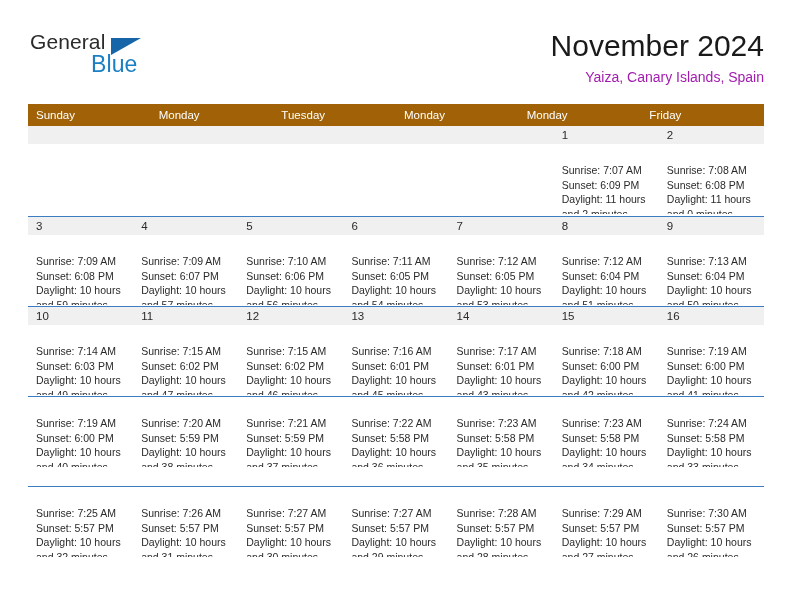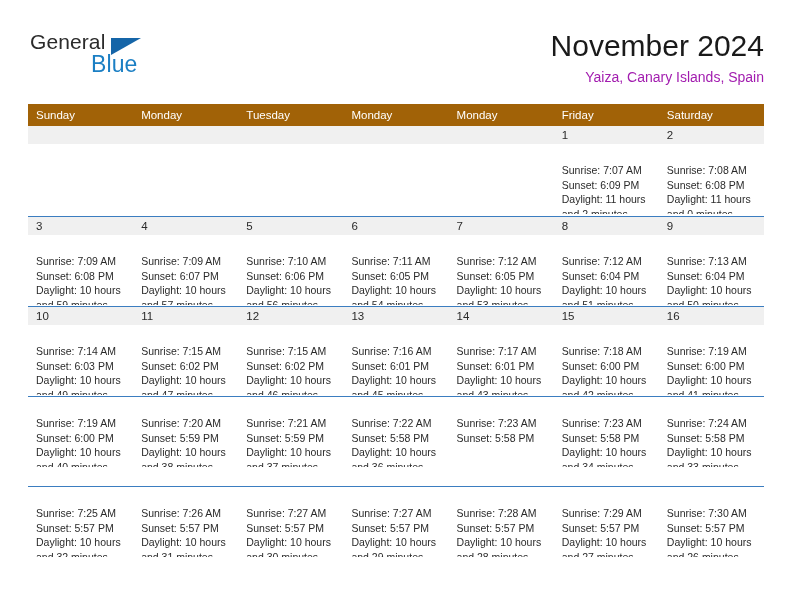--- a/index.html
+++ b/index.html
@@ -182,21 +182,20 @@
 
   <div class="calendar">
 
     <div class="weekday-row">
       <div class="weekday-cell">Sunday</div>
       <div class="weekday-cell">Monday</div>
       <div class="weekday-cell">Tuesday</div>
       <div class="weekday-cell">Monday</div>
       <div class="weekday-cell">Monday</div>
       <div class="weekday-cell">Friday</div>
-      <div class="weekday-cell">Saturday</div>
     </div>
 
     <div id="weeks-container">
         <div class="week-row first">
           <div class="day-strip">
             <div class="day-strip-cell"></div>
             <div class="day-strip-cell"></div>
             <div class="day-strip-cell"></div>
             <div class="day-strip-cell"></div>
             <div class="day-strip-cell"></div>
@@ -335,20 +334,21 @@
               <div class="day-line wrap">Daylight: 10 hours and 37 minutes.</div>
             </div>
             <div class="day-body-cell">
               <div class="day-line">Sunrise: 7:22 AM</div>
               <div class="day-line">Sunset: 5:58 PM</div>
               <div class="day-line wrap">Daylight: 10 hours and 36 minutes.</div>
             </div>
             <div class="day-body-cell">
               <div class="day-line">Sunrise: 7:23 AM</div>
               <div class="day-line">Sunset: 5:58 PM</div>
+              <div class="day-line wrap">Daylight: 10 hours and 35 minutes.</div>
             </div>
             <div class="day-body-cell">
               <div class="day-line">Sunrise: 7:23 AM</div>
               <div class="day-line">Sunset: 5:58 PM</div>
               <div class="day-line wrap">Daylight: 10 hours and 34 minutes.</div>
             </div>
             <div class="day-body-cell">
               <div class="day-line">Sunrise: 7:24 AM</div>
               <div class="day-line">Sunset: 5:58 PM</div>
               <div class="day-line wrap">Daylight: 10 hours and 33 minutes.</div>

